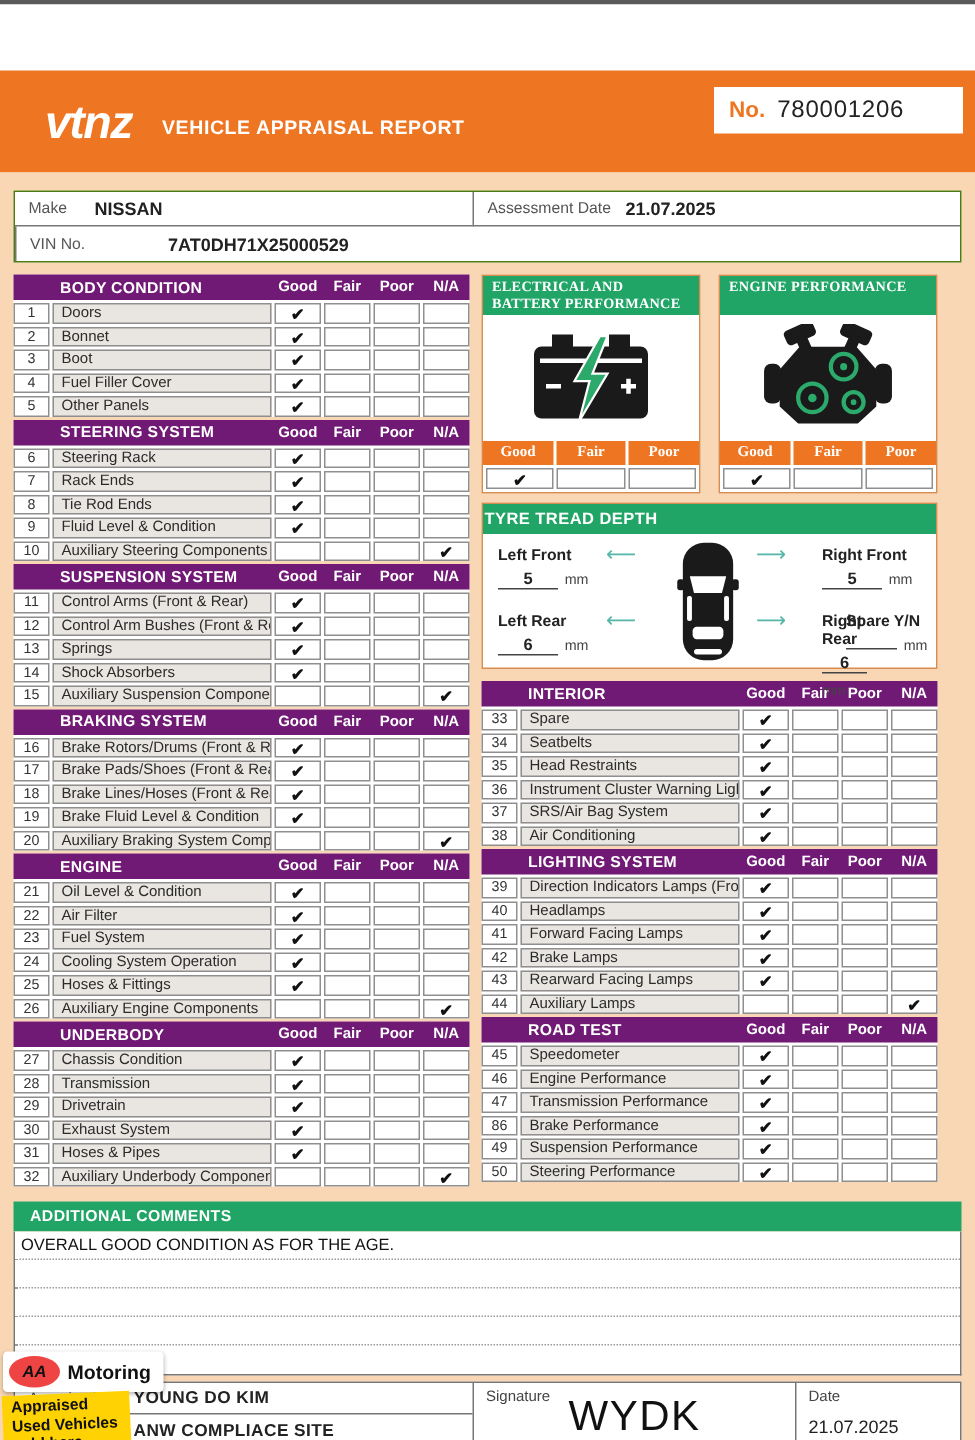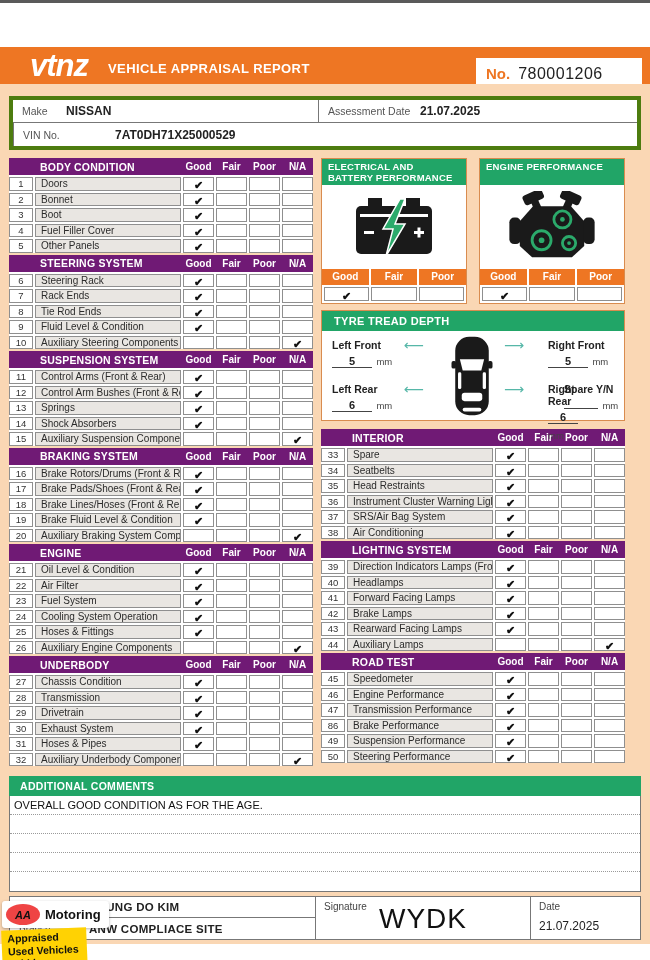--- a/index.html
+++ b/index.html
@@ -2,32 +2,32 @@
 <html><head>
 <meta charset="utf-8">
 <style>
   * { margin:0; padding:0; box-sizing:border-box; }
   body { background:#fff; font-family:"Liberation Sans", sans-serif; }
   .page { position:relative; width:650px; height:960px; background:#fff; overflow:hidden; margin:0 auto; }
   .topline { height:3px; background:#5a5a5a; }
   .topgap { height:44px; background:#fff; }
 
   
-  .masthead { height:37px; background:#EE7623; display:flex; align-items:center; padding:0 8px 0 30px; position:relative; }
+  .masthead { height:68px; background:#EE7623; display:flex; align-items:center; padding:0 8px 0 30px; position:relative; }
   .logo { color:#fff; font-size:31px; font-weight:bold; font-style:italic; letter-spacing:-1px; line-height:1; }
   .report-title { color:#fff; font-size:13px; font-weight:bold; letter-spacing:.4px; margin-left:20px; margin-top:6px; }
   .no-box { position:absolute; right:8px; top:11px; width:166px; height:31px; background:#fff; display:flex; align-items:center; padding:0 10px; gap:8px; }
   .no-label { color:#EE7623; font-size:15px; font-weight:bold; }
   .no-value { color:#222; font-size:16px; font-weight:normal; letter-spacing:.5px; }
 
   
   .content { background:#FAD7B4; height:860px; padding:12px 9px 0 9px; position:relative; }
 
   
-  .info-box { background:#fff; border:4px solid #4d7c0f; display:grid; grid-template-columns:305px 1fr; margin-bottom:8px; }
+  .info-box { background:#fff; border:1px solid #4d7c0f; display:grid; grid-template-columns:305px 1fr; margin-bottom:8px; }
   .info-cell { height:23px; display:flex; align-items:center; padding-left:9px; border-bottom:1px solid #777; }
   .info-cell.last { border-bottom:none; }
   .info-cell.right { border-left:1px solid #777; }
   .info-label { font-size:10.5px; color:#555; min-width:44px; }
   .info-label.wide { min-width:92px; }
   .info-value { font-size:12px; font-weight:bold; color:#222; }
 
   .main { display:flex; gap:8px; }
   .col { width:304px; }
 
@@ -37,32 +37,32 @@
   .sec-title { grid-column:1 / 3; color:#fff; font-size:10.5px; font-weight:bold; padding-left:31px; letter-spacing:.2px; }
   .sec-col { color:#fff; font-size:10px; font-weight:bold; text-align:center; }
   .sec-row { display:grid; grid-template-columns:24px 1fr 31px 31px 31px 31px; gap:2px; margin:2px 0; }
   .cell { height:13.5px; border:1px solid #8f8f8f; background:#fff; }
   .cell-num { font-size:9.5px; color:#333; text-align:center; line-height:12px; }
   .cell-label { background:#E9E6E2; font-size:10px; color:#2b2b2b; padding-left:5px; line-height:12px; white-space:nowrap; overflow:hidden; }
   .cell-check { text-align:center; line-height:12px; }
   .tick { font-size:11px; font-weight:bold; color:#111; }
 
   
-  .perf-row { display:flex; gap:12px; margin-bottom:6px; }
+  .perf-row { display:flex; gap:12px; margin-bottom:6px;font-family:Liberation Serif, serif; }
   .perf-box { width:149px; background:#fff; border:1px solid #d98c4f; }
   .perf-head { background:#21A567; color:#fff; font-size:9.5px; font-weight:bold; height:26px; padding:3px 6px; line-height:1.15; letter-spacing:.2px; }
   .perf-icon { height:84px; display:flex; align-items:center; justify-content:center; }
   .perf-cols { display:grid; grid-template-columns:1fr 1fr 1fr; gap:2px; background:#fff; }
   .perf-col { background:#EE7623; color:#fff; font-size:10px; font-weight:bold; text-align:center; height:16px; line-height:16px; }
   .perf-checks { display:grid; grid-template-columns:1fr 1fr 1fr; gap:2px; padding:2px; }
   .perf-check { height:14px; border:1px solid #8f8f8f; text-align:center; line-height:13px; }
 
   
   .tyre-box { background:#fff; border:1px solid #d98c4f; margin-bottom:8px; }
-  .tyre-head { background:#21A567; color:#fff; font-size:11px; font-weight:bold; height:20px; line-height:20px; padding-left:12px; letter-spacing:.3px; }
+  .tyre-head { background:#21A567; color:#fff; font-size:11px; font-weight:bold; height:20px; line-height:20px; padding-left:1px; letter-spacing:.3px; }
   .tyre-body { position:relative; height:89px; }
   .tyre-label { font-size:10.5px; font-weight:bold; color:#222; }
   .tyre-val { display:inline-block; width:40px; border-bottom:1.5px solid #444; text-align:center; font-size:11px; font-weight:bold; color:#222; height:13px; }
   .tyre-unit { font-size:9.5px; color:#444; }
   .tyre-block { position:absolute; }
   .arrow { position:absolute; color:#56B7A8; font-size:14px; font-family:"DejaVu Sans", sans-serif; }
   .car-wrap { position:absolute; left:128px; top:4px; }
 
   
   .comments { margin-top:8px; }

